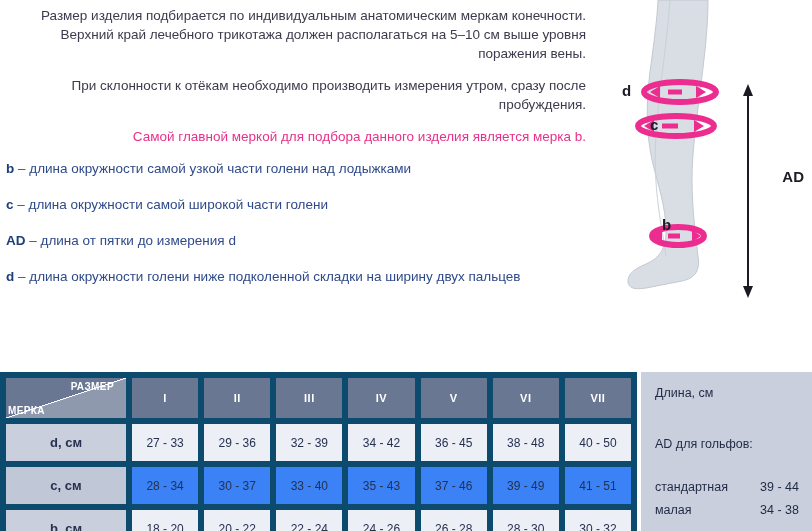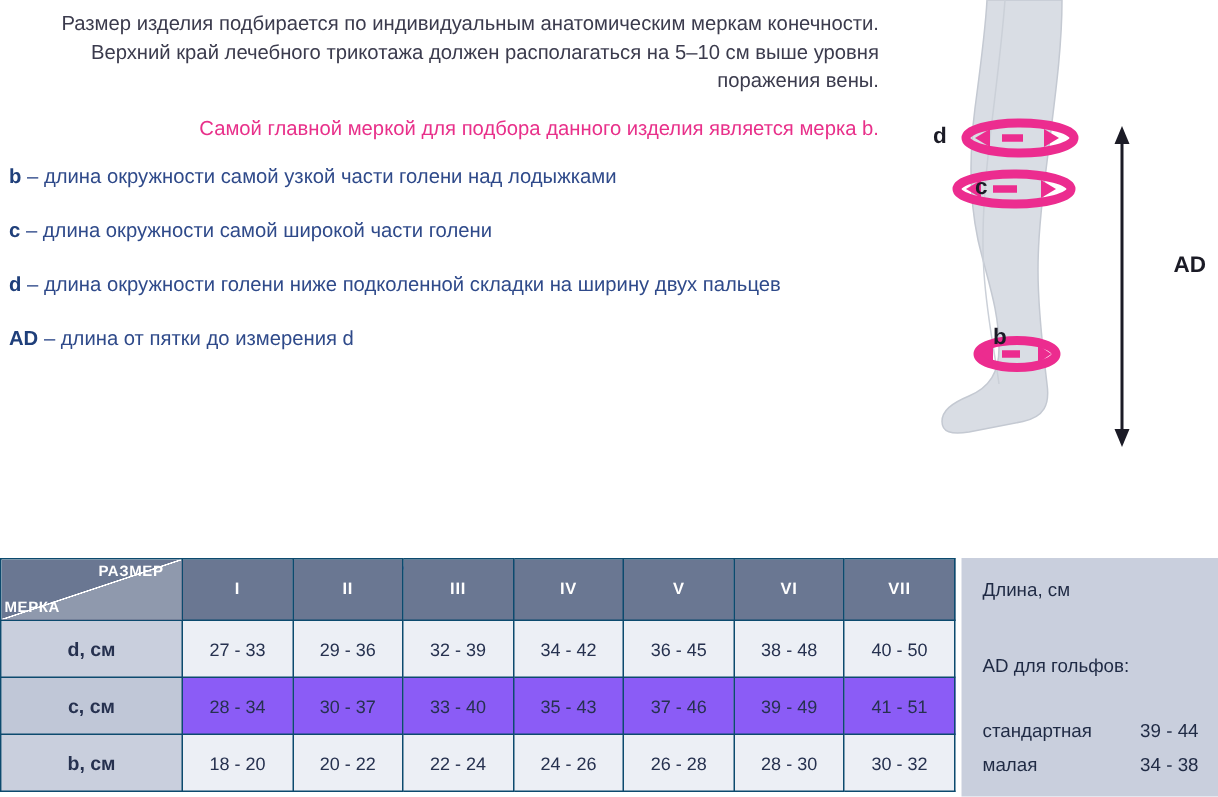--- a/index.html
+++ b/index.html
@@ -104,21 +104,21 @@
   .size-table {
     position: absolute;
     left: 0;
     top: 372px;
     width: 637px;
     border-collapse: collapse;
     font-size: 12px;
   }
 
   .size-table th, .size-table td {
-    border: 1px solid #0c4a6e;
+    border: 6px solid #0c4a6e;
     text-align: center;
     color: #26314f;
   }
 
   .size-table thead th {
     background: #6a7792;
     color: #ffffff;
     font-size: 11px;
     font-weight: bold;
     height: 38px;
@@ -170,21 +170,21 @@
     font-weight: bold;
     font-size: 13px;
     color: #1f2a44;
     width: 118px;
   }
 
   .row-light td.val {
     background: #eceff5;
   }
   .row-dark td.val {
-    background: #8b5cf6;
+    background: #3b82f6;
   }
   .row-dark td.row-head {
     background: #c0c7d7;
   }
 
   
   .info-panel {
     position: absolute;
     left: 641px;
     top: 372px;
@@ -225,34 +225,35 @@
     margin-right: 6px;
   }
 </style>
 </head>
 <body>
 
 <div class="page">
 
   <div class="text-col">
     <div class="para">Размер изделия подбирается по индивидуальным анатомическим меркам конечности. Верхний край лечебного трикотажа должен располагаться на 5–10 см выше уровня поражения вены.</div>
+    <div class="para">При склонности к отёкам необходимо производить измерения утром, сразу после пробуждения.</div>
     <div class="para pink">Самой главной меркой для подбора данного изделия является мерка b.</div>
 
     <div class="defs">
       <div class="def-line">
         <span class="key">b</span><span> – длина окружности самой узкой части голени над лодыжками</span>
       </div>
       <div class="def-line">
         <span class="key">c</span><span> – длина окружности самой широкой части голени</span>
       </div>
+      <div class="def-line ad">
+        <span class="key">AD</span><span> – длина от пятки до измерения d</span>
+      </div>
       <div class="def-line">
         <span class="key">d</span><span> – длина окружности голени ниже подколенной складки на ширину двух пальцев</span>
-      </div>
-      <div class="def-line ad">
-        <span class="key">AD</span><span> – длина от пятки до измерения d</span>
       </div>
     </div>
   </div>
 
   <div class="illustration">
     <svg width="212" height="320" viewBox="0 0 212 320">
 
       <path d="M58 0 L108 0 C108 30 104 60 100 92 C96 124 92 152 92 180 C92 210 96 238 98 256
                C100 270 96 278 82 281 L46 288 C34 290 28 288 28 281 C28 274 34 269 46 264
                C60 258 66 248 66 232 C66 206 58 186 52 160 C46 132 46 104 50 72 C54 42 57 20 58 0 Z" fill="#d9dde4" stroke="#c4c9d2" stroke-width="1"></path>

